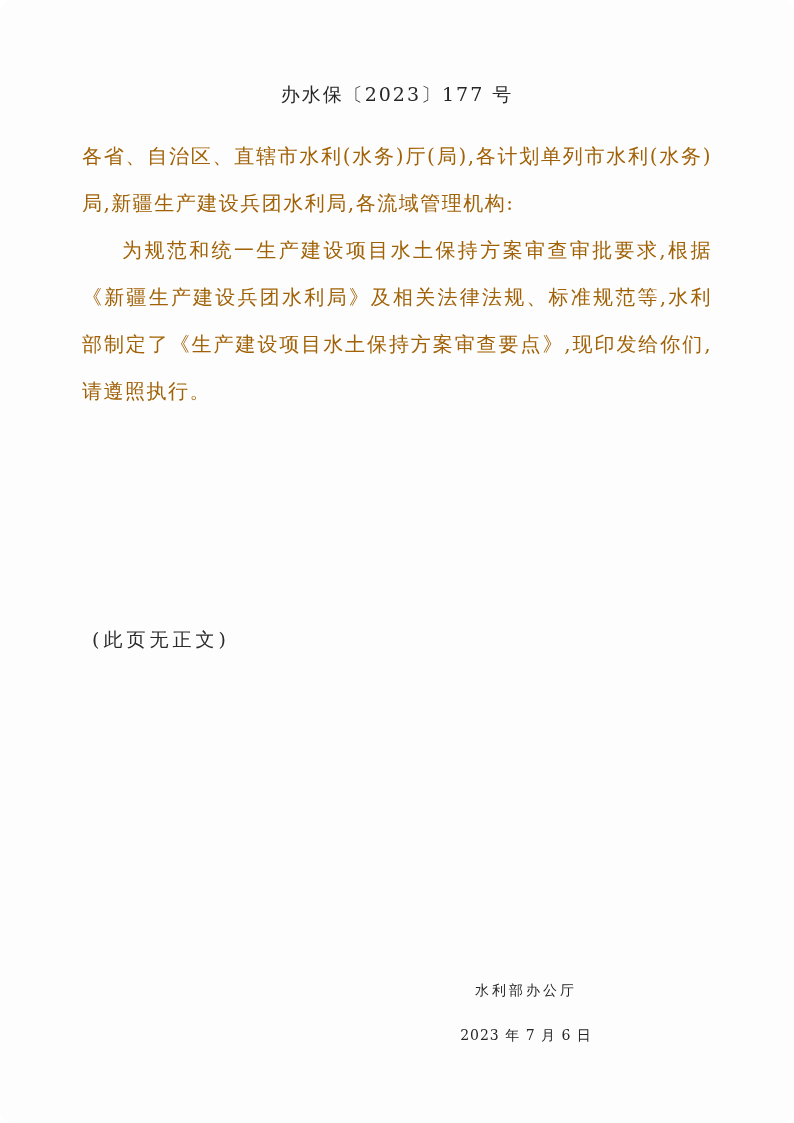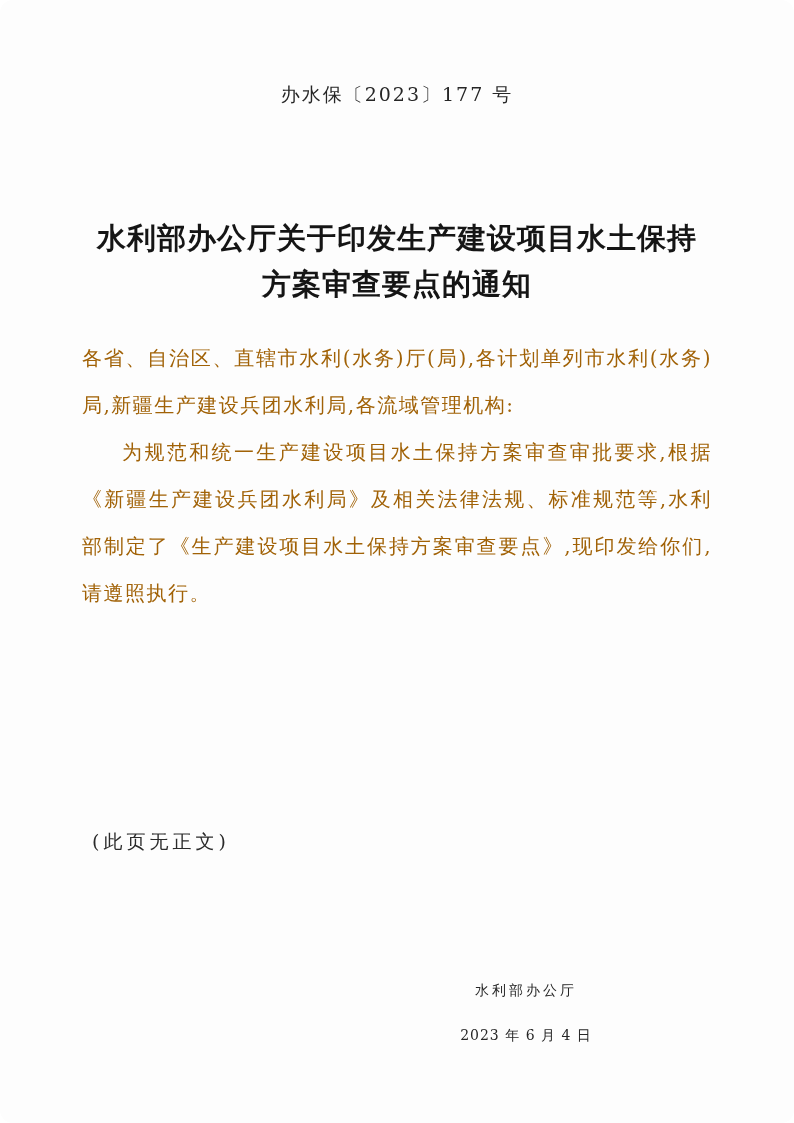--- a/index.html
+++ b/index.html
@@ -76,30 +76,26 @@
     letter-spacing: 1px;
   }
 </style>
 </head>
 <body>
 
 <div class="page">
 
   <div class="doc-number">办水保〔2023〕177 号</div>
 
-  <h1 class="title">
-    <span class="title-line">水利部办公厅关于印发生产建设项目水土保持</span>
-    <span class="title-line">方案审查要点的通知</span>
-  </h1>
 
   <div class="body-text">
     <p>各省、自治区、直辖市水利(水务)厅(局),各计划单列市水利(水务)局,新疆生产建设兵团水利局,各流域管理机构:</p>
     <p class="indented">为规范和统一生产建设项目水土保持方案审查审批要求,根据《新疆生产建设兵团水利局》及相关法律法规、标准规范等,水利部制定了《生产建设项目水土保持方案审查要点》,现印发给你们,请遵照执行。</p>
   </div>
 
   <div class="no-body-note">(此页无正文)</div>
 
   <div class="signature-block">
     <div class="signer">水利部办公厅</div>
-    <div class="sign-date">2023 年 6 月 4 日</div>
+    <div class="sign-date">2023 年 7 月 6 日</div>
   </div>
 
 </div>
 
 </body></html>

